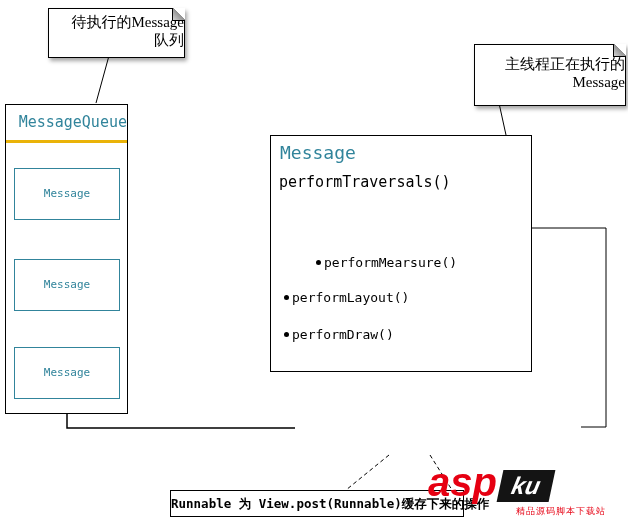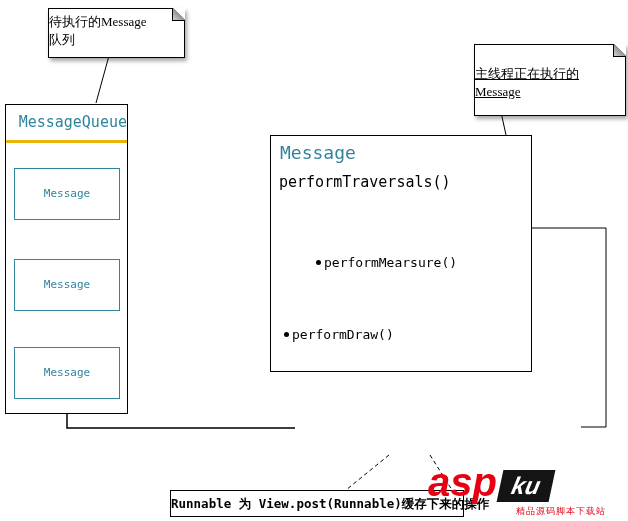--- a/index.html
+++ b/index.html
@@ -7,22 +7,22 @@
     position:relative; width:628px; height:521px; background:#ffffff;
     font-family:"DejaVu Sans Mono","Liberation Mono",monospace; overflow:hidden;
   }
   .abs { position:absolute; }
   svg.wires { position:absolute; left:0; top:0; width:628px; height:521px; z-index:1; pointer-events:none; }
 
   
   .callout {
     position:absolute; background:#fff; border:1px solid #000;
     box-shadow:2px 3px 4px rgba(0,0,0,0.35);
-    text-align:left; font-family:"Liberation Serif",serif;
-    font-size:13px; line-height:18px; z-index:2;
+    text-align:right; font-family:"Liberation Serif",serif;
+    font-size:15px; line-height:18px; z-index:2;
   }
   .callout .fold {
     position:absolute; top:-1px; right:-1px; width:12px; height:12px;
     background:linear-gradient(to bottom left, #ffffff 48%, #8f8f8f 48%, #d2d2d2 100%);
     border-left:1px solid #000; border-bottom:1px solid #000;
   }
 
   .mq-outer { left:5px; top:104px; width:121px; height:308px; border:1px solid #000; background:#fff; z-index:2; }
   .mq-header {
     height:35px; line-height:35px; padding-left:6px; color:#31849B;
@@ -82,39 +82,43 @@
     <line x1="389" y1="455" x2="346" y2="490" stroke="#000" stroke-width="1" stroke-dasharray="4 3"></line>
     <line x1="430" y1="455" x2="452" y2="490" stroke="#000" stroke-width="1" stroke-dasharray="4 3"></line>
   </svg>
 
   <div class="callout" style="left:48px; top:8px; width:135px; height:44px; padding-top:4px;">
     <div class="fold"></div>
     <div>待执行的Message</div>
     <div>队列</div>
   </div>
 
-  <div class="callout" style="left:474px; top:44px; width:150px; height:50px; padding-top:20px;text-decoration:underline;">
+  <div class="callout" style="left:474px; top:44px; width:150px; height:50px; padding-top:10px;">
     <div class="fold"></div>
     <div>主线程正在执行的</div>
     <div>Message</div>
   </div>
 
   <div class="abs mq-outer">
     <div class="mq-header">MessageQueue</div>
   </div>
   <div class="mq-item" id="mq-item-0">Message</div>
   <div class="mq-item" id="mq-item-1">Message</div>
   <div class="mq-item" id="mq-item-2">Message</div>
 
   <div class="abs msg-box">
     <div class="msg-title">Message</div>
     <div class="msg-method">performTraversals()</div>
     <div class="bullet-row" id="bullet-1">
       <span class="dot"></span>
       <span>performMearsure()</span>
+    </div>
+    <div class="bullet-row" id="bullet-2">
+      <span class="dot"></span>
+      <span>performLayout()</span>
     </div>
     <div class="bullet-row" id="bullet-3">
       <span class="dot"></span>
       <span>performDraw()</span>
     </div>
   </div>
 
 
   <div class="abs runnable-box">
     <span>Runnable 为 View.post(Runnable)缓存下来的操作</span>

